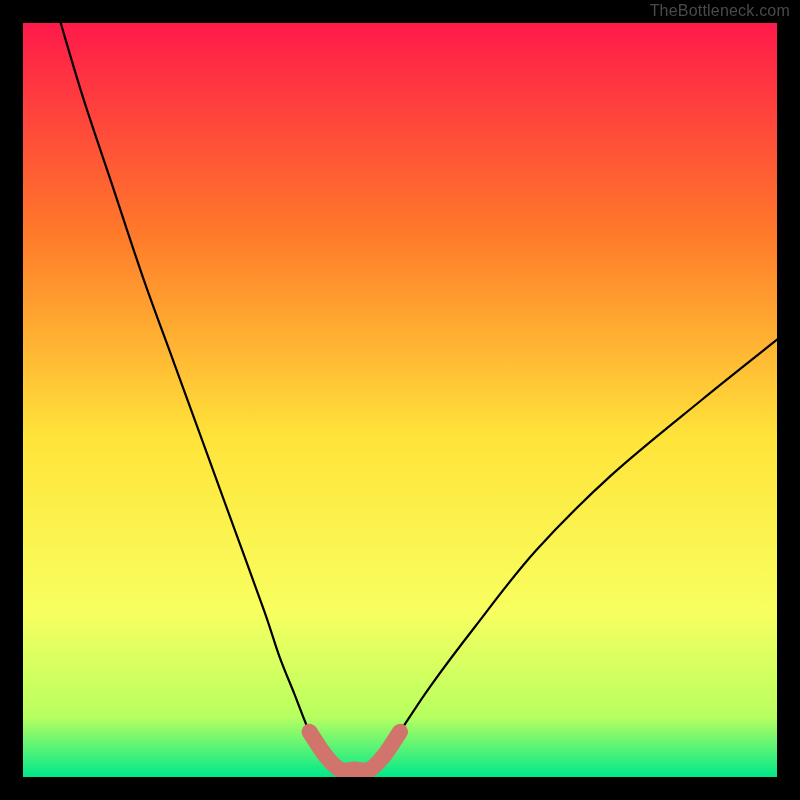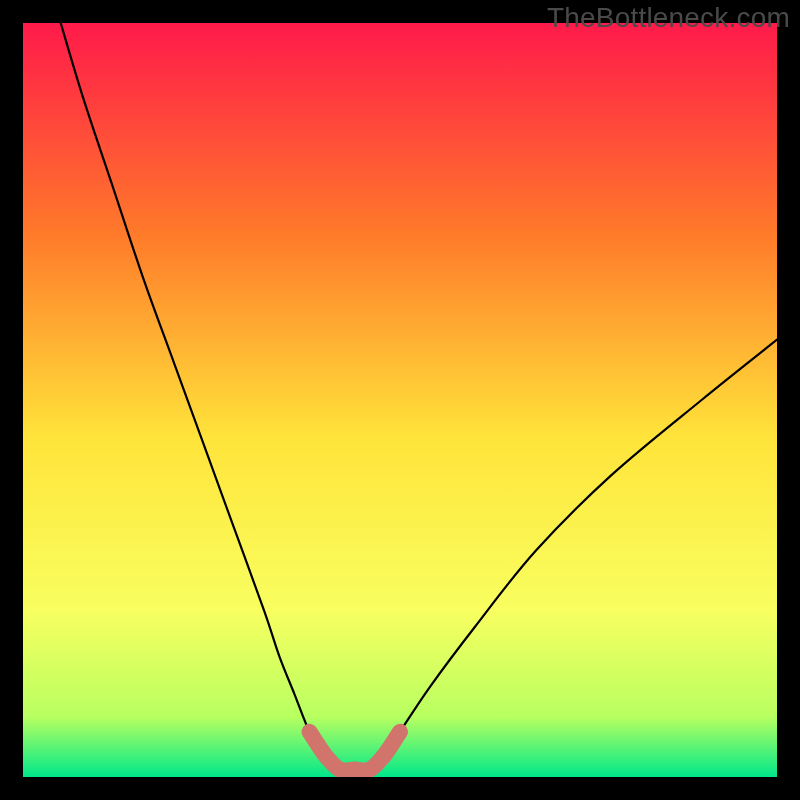--- a/index.html
+++ b/index.html
@@ -15,21 +15,21 @@
     position: relative;
     width: 800px;
     height: 800px;
     background: #000;
   }
   .watermark {
     position: absolute;
     top: 2px;
     right: 10px;
     color: #4a4a4a;
-    font-size: 28px;
+    font-size: 16px;
     font-weight: 500;
     letter-spacing: 0.2px;
     z-index: 3;
   }
   .plot-area {
     position: absolute;
     left: 23px;
     top: 23px;
     width: 754px;
     height: 754px;

